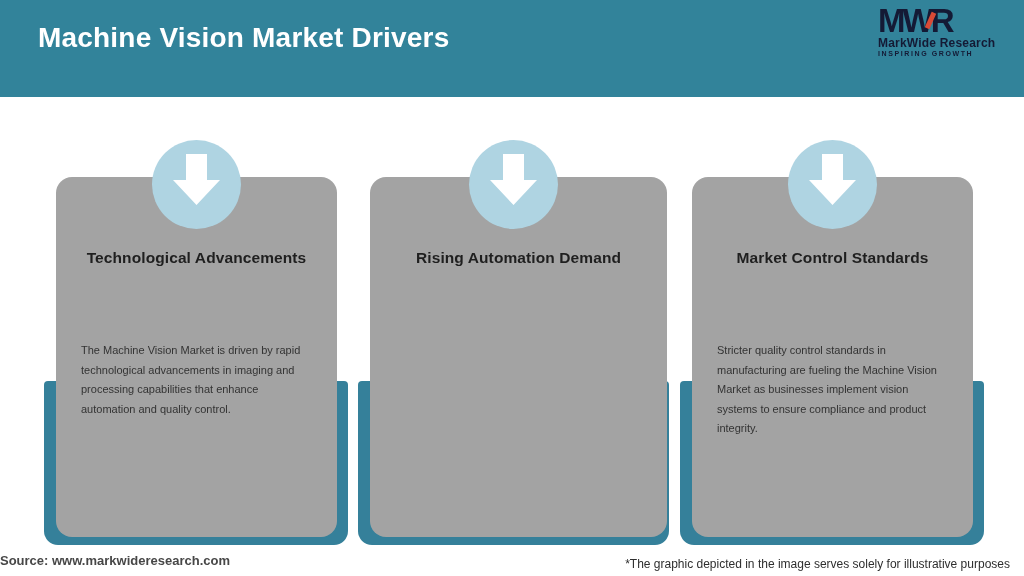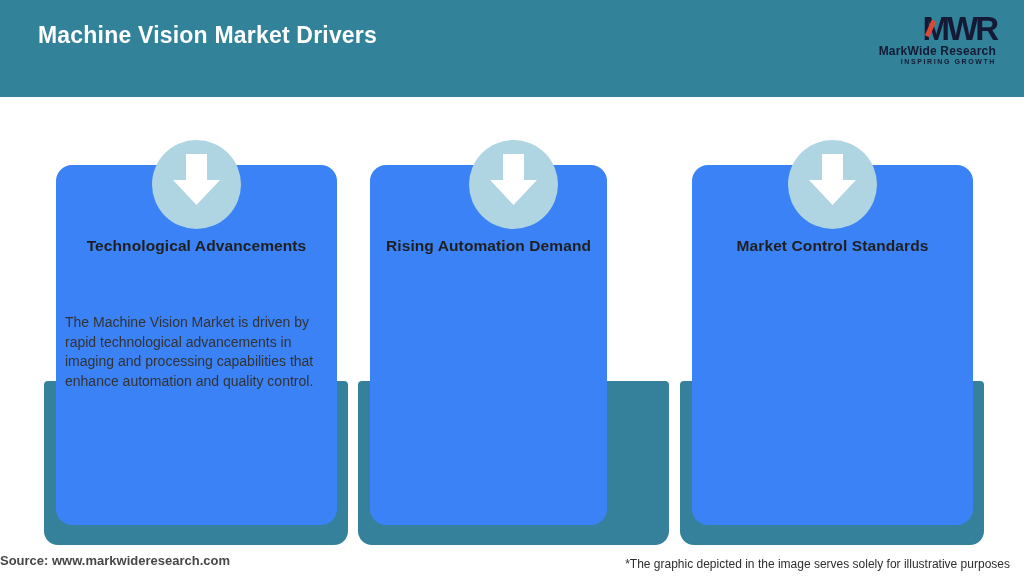--- a/index.html
+++ b/index.html
@@ -17,29 +17,29 @@
     position: absolute;
     left: 0; top: 0;
     width: 1024px; height: 97px;
     background: #32839A;
   }
   .page-title {
     position: absolute;
     left: 38px; top: 22px;
     margin: 0;
     color: #ffffff;
-    font-size: 23px;
+    font-size: 28px;
     font-weight: bold;
     letter-spacing: 0.2px;
   }
   .logo {
     position: absolute;
-    right: 28px; top: 12px;
+    right: 28px; top: 4px;
     width: 118px;
-    text-align: right;
+    text-align: left;
     color: #141A35;
   }
   .logo-monogram {
     position: relative;
     font-size: 33px;
     font-weight: bold;
     letter-spacing: -3px;
     line-height: 34px;
     color: #141A35;
   }
@@ -71,47 +71,47 @@
     background: #35809A;
     border-radius: 4px 4px 14px 14px;
     z-index: 1;
   }
   .backdrop.b1 { left: 44px;  width: 304px; }
   .backdrop.b2 { left: 358px; width: 311px; }
   .backdrop.b3 { left: 680px; width: 304px; }
 
   .card {
     position: absolute;
-    top: 165px;
+    top: 177px;
     height: 360px;
-    background: #3b82f6;
+    background: #a3a3a3;
     border-radius: 16px;
     z-index: 2;
   }
   .card.c1 { left: 56px;  width: 281px; }
-  .card.c2 { left: 370px; width: 237px; }
+  .card.c2 { left: 370px; width: 297px; }
   .card.c3 { left: 692px; width: 281px; }
 
   .card-title {
     position: absolute;
     left: 0; right: 0;
     top: 72px;
     margin: 0;
     text-align: center;
     font-size: 15.5px;
     font-weight: bold;
     color: #1F1F1F;
     letter-spacing: 0.1px;
   }
   .card-body {
     position: absolute;
     left: 9px; right: 16px;
     top: 148px;
-    margin: 0;
-    font-size: 14px;
+    margin: 16px;
+    font-size: 11px;
     line-height: 19.5px;
     color: #333333;
   }
 
   .circle {
     position: absolute;
     top: 140px;
     width: 89px; height: 89px;
     border-radius: 50%;
     background: #AFD4E2;
@@ -174,20 +174,21 @@
     <h2 class="card-title">Rising Automation Demand</h2>
   </div>
   <div class="circle o2">
     <svg viewBox="0 0 89 89" aria-hidden="true">
       <path fill="#ffffff" d="M34 14 h21 v26 h13 L44.5 65 21 40 h13 Z"></path>
     </svg>
   </div>
 
   <div class="card c3">
     <h2 class="card-title">Market Control Standards</h2>
+    <p class="card-body">Stricter quality control standards in manufacturing are fueling the Machine Vision Market as businesses implement vision systems to ensure compliance and product integrity.</p>
   </div>
   <div class="circle o3">
     <svg viewBox="0 0 89 89" aria-hidden="true">
       <path fill="#ffffff" d="M34 14 h21 v26 h13 L44.5 65 21 40 h13 Z"></path>
     </svg>
   </div>
 
   <div class="source-text">Source: www.markwideresearch.com</div>
   <div class="disclaimer-text">*The graphic depicted in the image serves solely for illustrative purposes</div>
 

